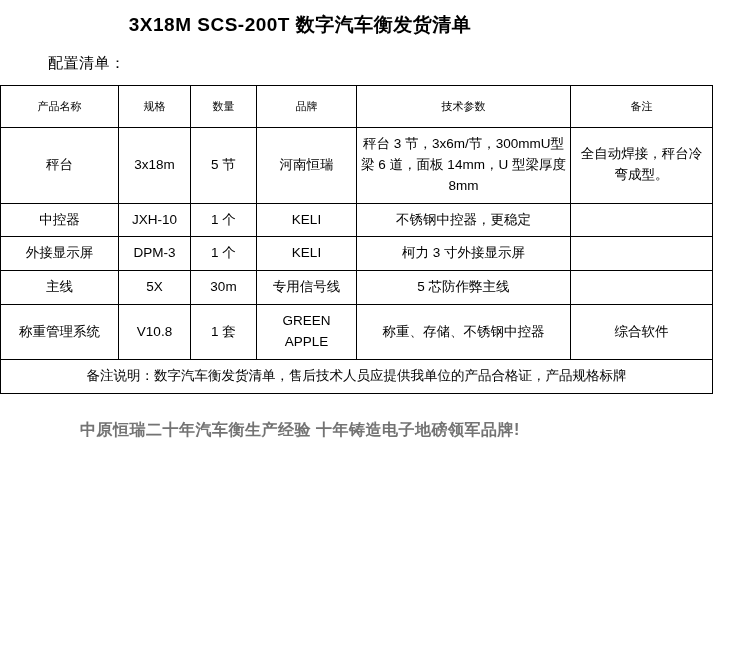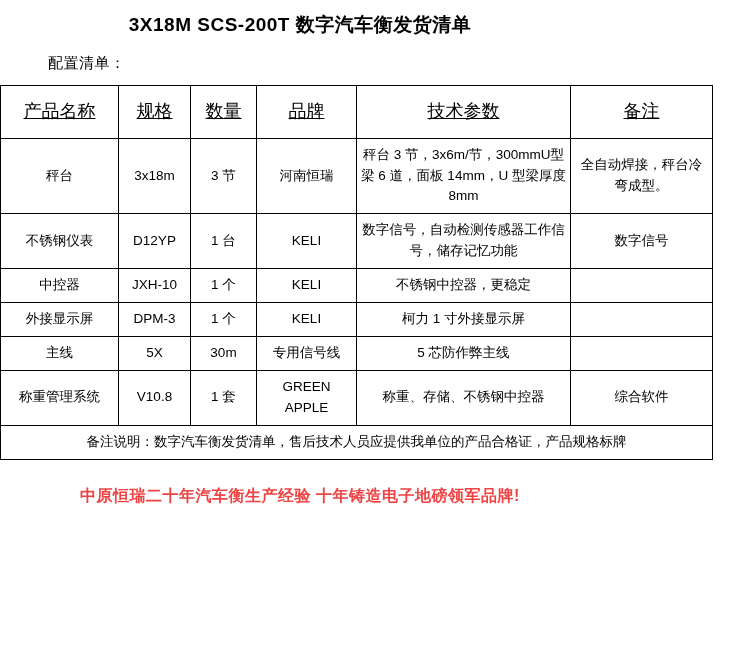--- a/index.html
+++ b/index.html
@@ -45,39 +45,38 @@
     border: 1px solid #000000;
     text-align: center;
     vertical-align: middle;
     font-size: 13.5px;
     font-weight: normal;
     padding: 6px 4px;
     line-height: 1.55;
     word-break: break-word;
   }
   table.spec tr.head td {
-    font-size: 18px;
+    font-size: 11px;
     padding: 12px 4px;
-    text-decoration: underline;
   }
   .col-name   { width: 118px; }
   .col-spec   { width: 72px; }
   .col-qty    { width: 66px; }
   .col-brand  { width: 100px; }
   .col-param  { width: 214px; }
   .col-remark { width: 142px; }
 
   td.note-cell {
     text-align: left;
     padding: 9px 10px;
     font-size: 13.5px;
   }
   .footer {
     text-align: center;
-    color: #ef4444;
+    color: #737373;
     font-weight: bold;
     font-size: 16px;
     margin-top: 26px;
     letter-spacing: 0.5px;
   }
 </style>
 </head>
 <body>
 
 <div class="page">
@@ -101,51 +100,43 @@
         <td>规格</td>
         <td>数量</td>
         <td>品牌</td>
         <td>技术参数</td>
         <td>备注</td>
       </tr>
 
       <tr>
         <td>秤台</td>
         <td>3x18m</td>
-        <td>3 节</td>
+        <td>5 节</td>
         <td>河南恒瑞</td>
         <td>秤台 3 节，3x6m/节，300mmU型梁 6 道，面板 14mm，U 型梁厚度 8mm</td>
         <td>全自动焊接，秤台冷弯成型。</td>
       </tr>
 
 
-      <tr>
-        <td>不锈钢仪表</td>
-        <td>D12YP</td>
-        <td>1 台</td>
-        <td>KELI</td>
-        <td>数字信号，自动检测传感器工作信号，储存记忆功能</td>
-        <td>数字信号</td>
-      </tr>
 
       <tr>
         <td>中控器</td>
         <td>JXH-10</td>
         <td>1 个</td>
         <td>KELI</td>
         <td>不锈钢中控器，更稳定</td>
         <td></td>
       </tr>
 
       <tr>
         <td>外接显示屏</td>
         <td>DPM-3</td>
         <td>1 个</td>
         <td>KELI</td>
-        <td>柯力 1 寸外接显示屏</td>
+        <td>柯力 3 寸外接显示屏</td>
         <td></td>
       </tr>
 
       <tr>
         <td>主线</td>
         <td>5X</td>
         <td>30m</td>
         <td>专用信号线</td>
         <td>5 芯防作弊主线</td>
         <td></td>

